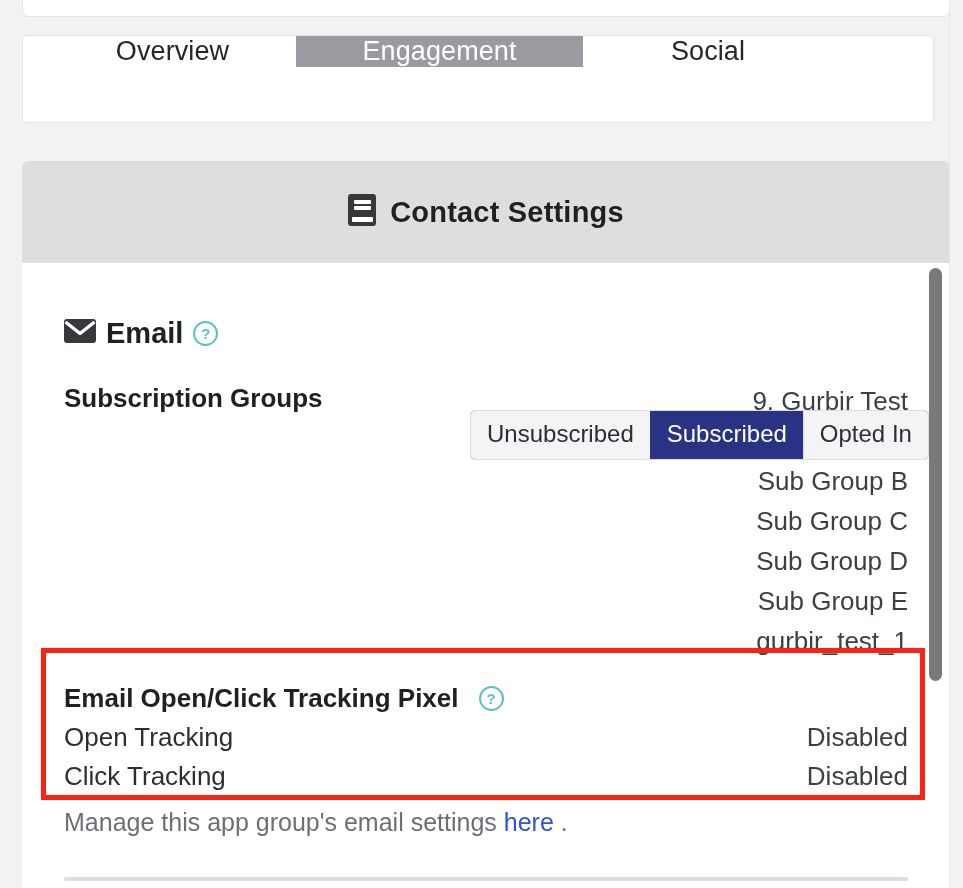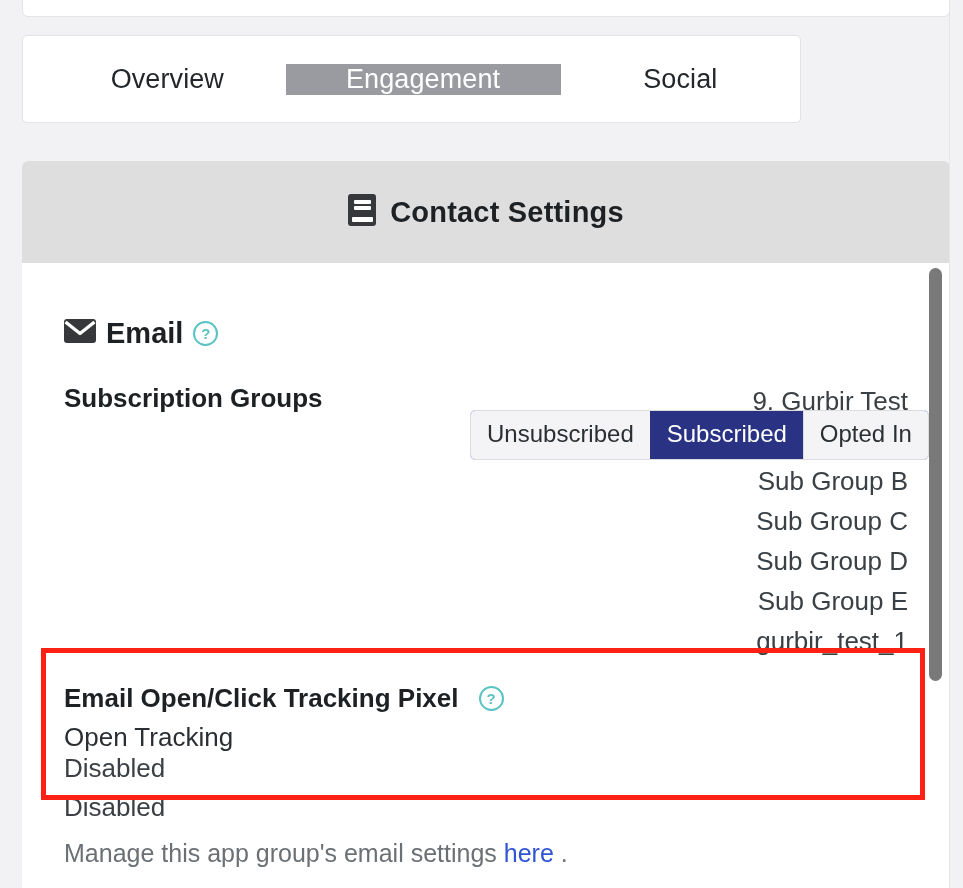--- a/index.html
+++ b/index.html
@@ -25,26 +25,26 @@
     width: 928px; height: 57px;
     background: #ffffff;
     border: 1px solid #e3e3e6;
     border-radius: 6px;
   }
 
   
   .tabbar {
     position: absolute;
     left: 22px; top: 35px;
-    width: 779px; height: 88px;
+    width: 912px; height: 88px;
     background: #ffffff;
     border: 1px solid #e3e3e6;
     border-radius: 5px;
     display: flex;
-    align-items: center;
+    align-items: flex-start;
     overflow: hidden;
     padding-left: 26px;
   }
   .tab {
     display: flex;
     align-items: center;
     justify-content: center;
     font-size: 27px;
     color: #23272b;
     letter-spacing: 0.1px;
@@ -195,21 +195,20 @@
     color: #1d2124;
     text-align: center;
   }
   .tracking-row {
     display: flex;
     justify-content: space-between;
     align-items: flex-start;
     font-size: 26px;
     color: #3b4045;
     margin-top: 8px;
-    flex-direction: column;
   }
   .tracking-row .k { color: #2b2f33; }
   .tracking-row .v { color: #3b4045; }
 
   .manage {
     font-size: 25px;
     color: #6b7075;
     margin-top: 16px;
   }
   .manage a {
@@ -332,20 +331,21 @@
           <div class="tracking">
             <div class="tracking-head">
               <span>Email Open/Click Tracking Pixel</span>
               <span class="help-icon">?</span>
             </div>
             <div class="tracking-row">
               <span class="k">Open Tracking</span>
               <span class="v">Disabled</span>
             </div>
             <div class="tracking-row">
+              <span class="k">Click Tracking</span>
               <span class="v">Disabled</span>
             </div>
           </div>
 
           <div class="manage">
             <span>Manage this app group's email settings </span><a href="#">here</a><span> .</span>
           </div>
 
           <div class="divider"></div>
 

